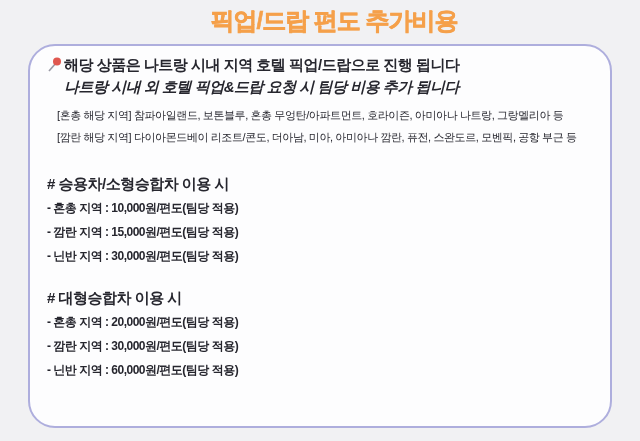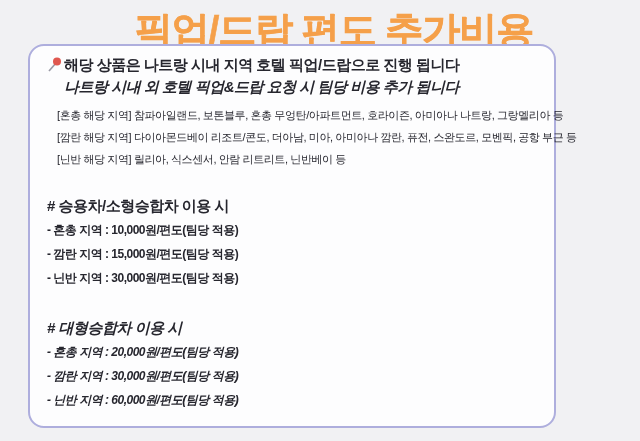--- a/index.html
+++ b/index.html
@@ -6,36 +6,36 @@
   html, body { width: 640px; height: 441px; }
   body {
     background: #f1f1f3;
     font-family: "Liberation Sans", "DejaVu Sans", sans-serif;
     color: #26262e;
     overflow: hidden;
   }
   .page-title {
     margin-top: 5px;
     text-align: center;
-    font-size: 38px;
+    font-size: 24px;
     font-weight: 800;
     letter-spacing: -1px;
     color: #f5a04a;
     padding-left: 28px;
     -webkit-text-stroke: 0.6px #f5a04a;
   }
   .panel {
     position: absolute;
     left: 28px;
     top: 44px;
-    width: 528px;
+    width: 584px;
     height: 384px;
     background: #fdfdfe;
     border: 2px solid #aeaedd;
-    border-radius: 16px;
+    border-radius: 27px;
     padding: 8px 16px 5px 17px;
   }
   .notice-line {
     font-size: 15px;
     font-weight: 700;
     line-height: 22px;
     letter-spacing: -0.5px;
     white-space: nowrap;
   }
   .notice-line .indent { padding-left: 17px; font-style: italic; }
@@ -51,21 +51,21 @@
   }
   .region-line {
     font-size: 11px;
     font-weight: 400;
     line-height: 22px;
     letter-spacing: -0.4px;
     padding-left: 10px;
     white-space: nowrap;
   }
   .section { margin-top: 24px; }
-  .section + .section { margin-top: 26px; font-style: italic; }
+  .section + .section { margin-top: 18px; }
   .section-heading {
     font-size: 15px;
     font-weight: 700;
     line-height: 24px;
     letter-spacing: -0.5px;
   }
   .price-line {
     font-size: 12px;
     font-weight: 700;
     line-height: 24px;
@@ -89,21 +89,20 @@
     </span><span>해당 상품은 나트랑 시내 지역 호텔 픽업/드랍으로 진행 됩니다</span>
   </div>
 
   <div class="notice-line">
     <span class="indent">나트랑 시내 외 호텔 픽업&amp;드랍 요청 시 팀당 비용 추가 됩니다</span>
   </div>
 
   <div class="regions">
     <div class="region-line"><span>[혼총 해당 지역]</span><span> 참파아일랜드, 보톤블루, 혼총 무엉탄/아파트먼트, 호라이즌, 아미아나 나트랑, 그랑멜리아 등</span></div>
     <div class="region-line"><span>[깜란 해당 지역]</span><span> 다이아몬드베이 리조트/콘도, 더아남, 미아, 아미아나 깜란, 퓨전, 스완도르, 모벤픽, 공항 부근 등</span></div>
-    <div class="region-line"><span>[닌반 해당 지역]</span><span> 릴리아, 식스센서, 안람 리트리트, 닌반베이 등</span></div>
   </div>
 
   <div class="section">
     <div class="section-heading"># 승용차/소형승합차 이용 시</div>
     <div class="price-line">- 혼총 지역 : 10,000원/편도(팀당 적용)</div>
     <div class="price-line">- 깜란 지역 : 15,000원/편도(팀당 적용)</div>
     <div class="price-line">- 닌반 지역 : 30,000원/편도(팀당 적용)</div>
   </div>
 
   <div class="section">

